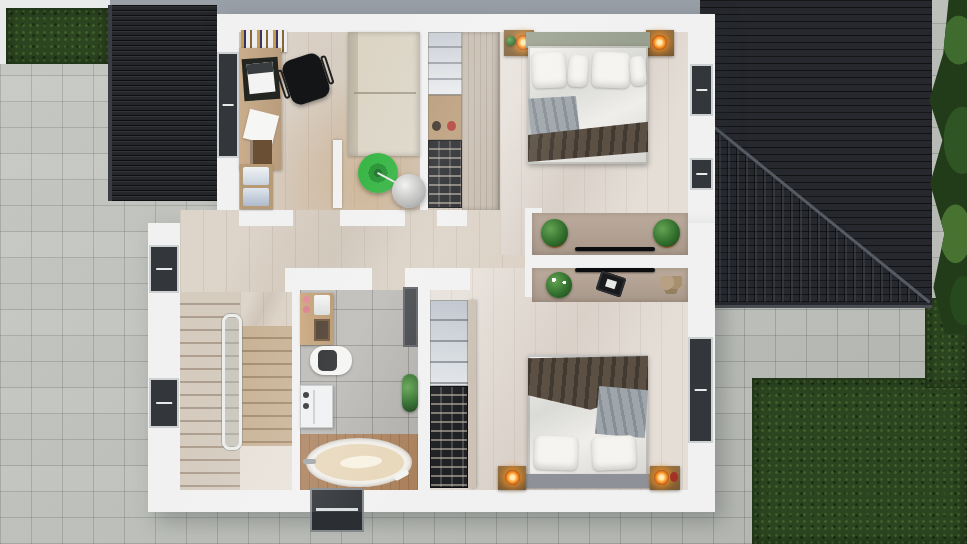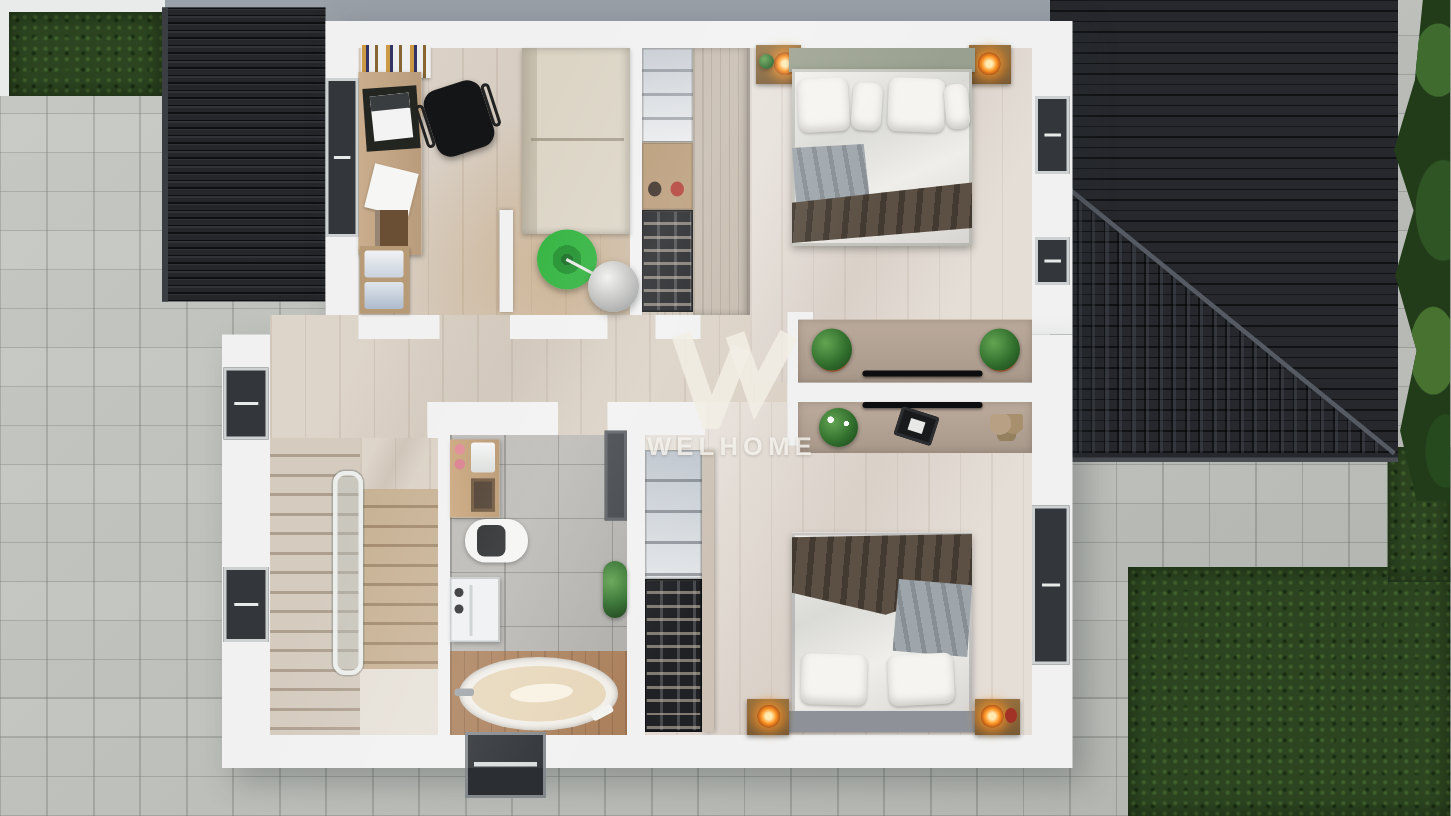--- a/index.html
+++ b/index.html
@@ -291,21 +291,14 @@
   <div class="abs win" style="left:688px;top:337px;width:25px;height:106px;">
       <i></i>
     </div>
   <div class="abs" style="left:310px;top:488px;width:54px;height:44px;background:#2b2e32;border:2px solid #83888c;box-sizing:border-box;">
     <div class="abs" style="left:4px;top:18px;width:42px;height:3px;background:#d9dcdd;"></div>
   </div>
 
   <div class="abs" style="left:148px;top:14px;width:567px;height:498px;pointer-events:none;
               background:linear-gradient(115deg, rgba(255,255,255,0) 30%, rgba(255,255,255,.15) 45%, rgba(255,255,255,0) 62%);"></div>
 
-  <div class="abs" style="left:412px;top:220px;width:152px;height:92px;">
-    <svg style="position:absolute;left:36px;top:0;" width="84" height="66" viewBox="0 0 84 66">
-      <path d="M6 3 L26 62 L46 12" fill="none" stroke="rgba(242,238,229,.85)" stroke-width="13"></path>
-      <path d="M42 3 L56 44 L78 3" fill="none" stroke="rgba(242,238,229,.85)" stroke-width="13"></path>
-    </svg>
-    <div class="abs wm-text" style="left:0;top:68px;width:152px;">WELHOME</div>
-  </div>
 
 </div>
 
 </body></html>

